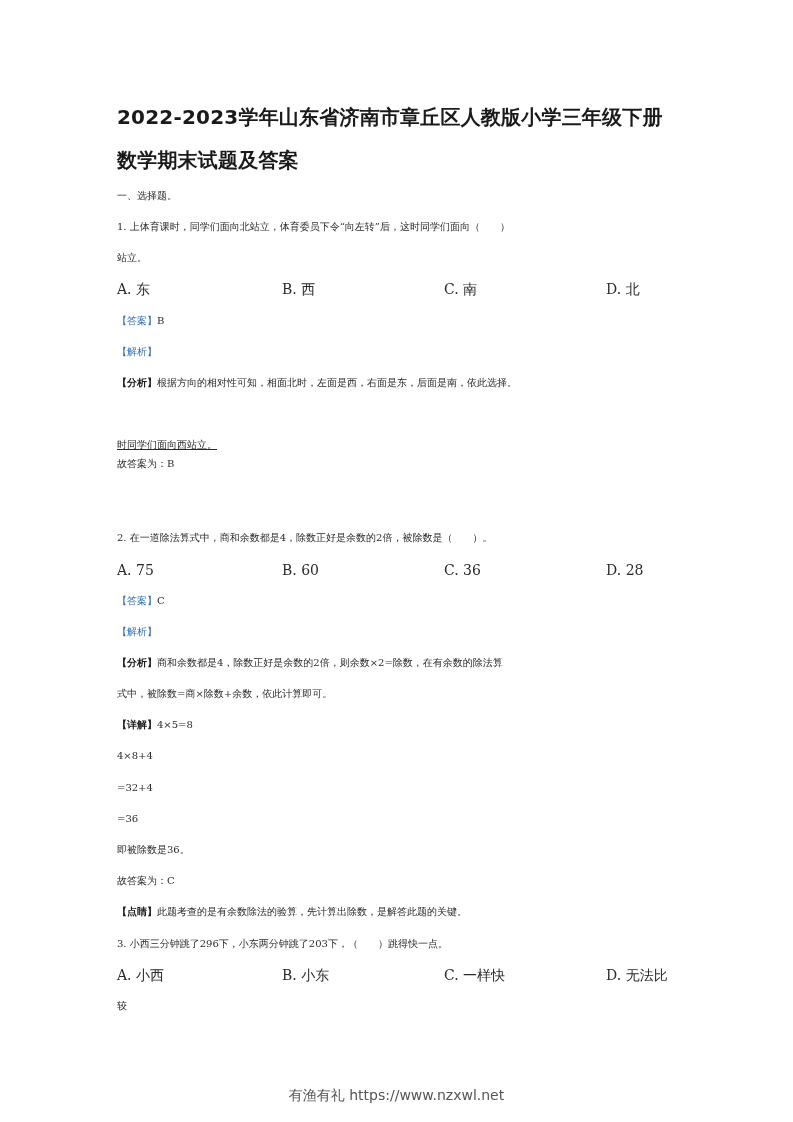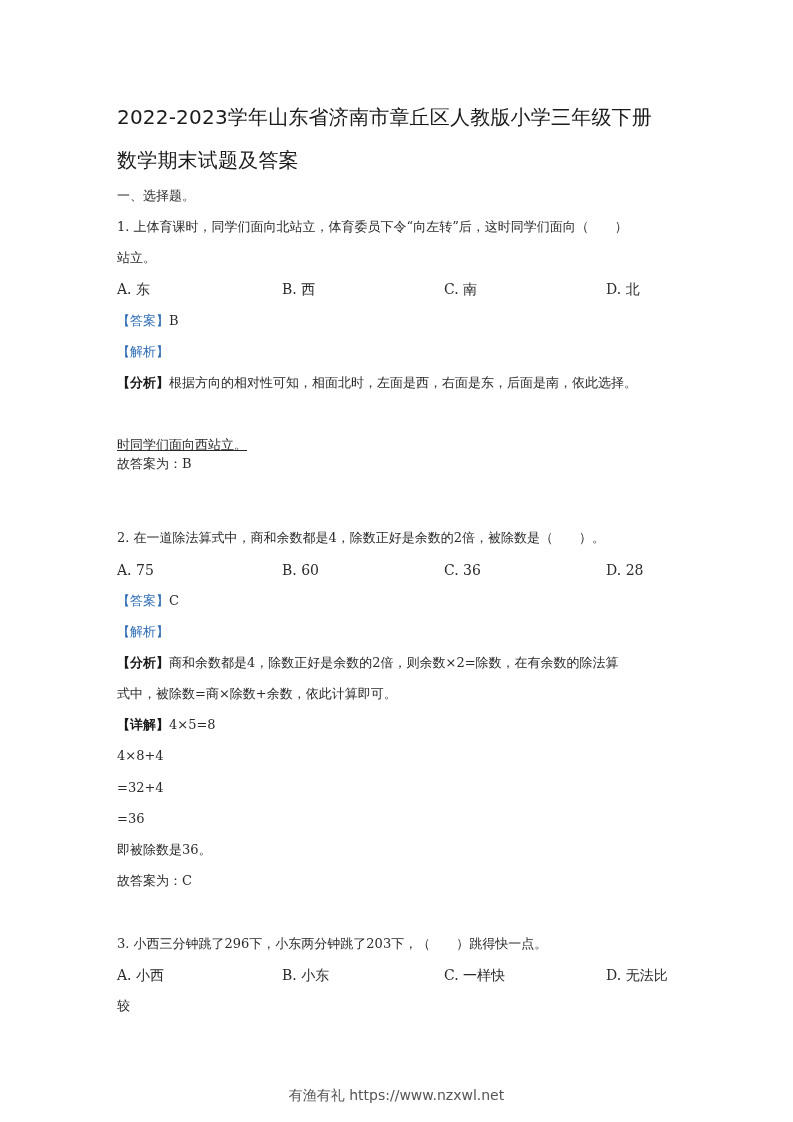--- a/index.html
+++ b/index.html
@@ -1,21 +1,21 @@
 <!DOCTYPE html>
 <html><head>
 <meta charset="utf-8">
 <style>
   html, body { margin: 0; padding: 0; background: #ffffff; }
   body { width: 793px; height: 1122px; position: relative; overflow: hidden;
          font-family: "DejaVu Serif", "Liberation Serif", serif; color: #222; }
   .page { position: absolute; left: 0; top: 0; width: 793px; height: 1122px; }
   .title { position: absolute; left: 117px; width: 580px; font-family: "DejaVu Sans", "Liberation Sans", sans-serif;
-           font-weight: normal; font-size: 20px; color: #1a1a1a; letter-spacing: 0.2px; }
-  .line { position: absolute; left: 117px; font-size: 13px; line-height: 16px; white-space: nowrap; color: #2a2a2a; }
+           font-weight: bold; font-size: 20px; color: #1a1a1a; letter-spacing: 0.2px; }
+  .line { position: absolute; left: 117px; font-size: 10px; line-height: 16px; white-space: nowrap; color: #2a2a2a; }
   .tag-blue { color: #2f6db5; }
   .tag-bold { font-weight: bold; color: #1a1a1a; }
   .opt { position: absolute; font-size: 14px; line-height: 16px; white-space: nowrap; color: #2a2a2a; }
   .footer { position: absolute; left: 0; width: 793px; top: 1071px; text-align: center;
             font-family: "DejaVu Sans", "Liberation Sans", sans-serif; font-size: 14px; color: #555; margin-top: 16px; }
 </style>
 </head>
 <body>
 
 <div class="page">
@@ -55,20 +55,23 @@
   </div>
   <div class="line" style="top:686px;">式中，被除数=商×除数+余数，依此计算即可。</div>
   <div class="line" style="top:717px;">
     <span class="tag-bold">【详解】</span><span>4×5=8</span>
   </div>
   <div class="line" style="top:748px;">4×8+4</div>
   <div class="line" style="top:780px;">=32+4</div>
   <div class="line" style="top:811px;">=36</div>
   <div class="line" style="top:842px;">即被除数是36。</div>
   <div class="line" style="top:873px;">故答案为：C</div>
+  <div class="line" style="top:904px;">
+    <span class="tag-bold">【点睛】</span><span>此题考查的是有余数除法的验算，先计算出除数，是解答此题的关键。</span>
+  </div>
 
   <div class="line" style="top:936px;">3. 小西三分钟跳了296下，小东两分钟跳了203下，（　　）跳得快一点。</div>
   <div class="opt" style="left:117px; top:967px;">A. 小西</div>
   <div class="opt" style="left:282px; top:967px;">B. 小东</div>
   <div class="opt" style="left:444px; top:967px;">C. 一样快</div>
   <div class="opt" style="left:606px; top:967px;">D. 无法比</div>
   <div class="line" style="top:998px;">较</div>
 
   <div class="footer">有渔有礼 https://www.nzxwl.net</div>
 </div>

